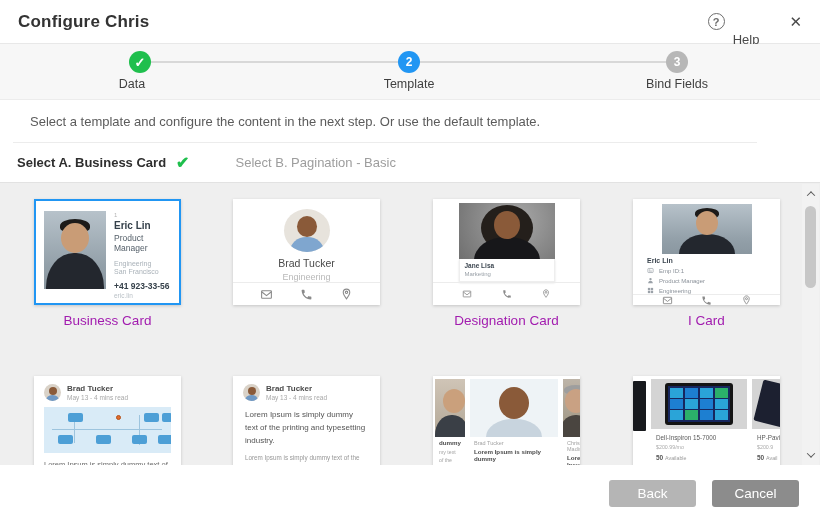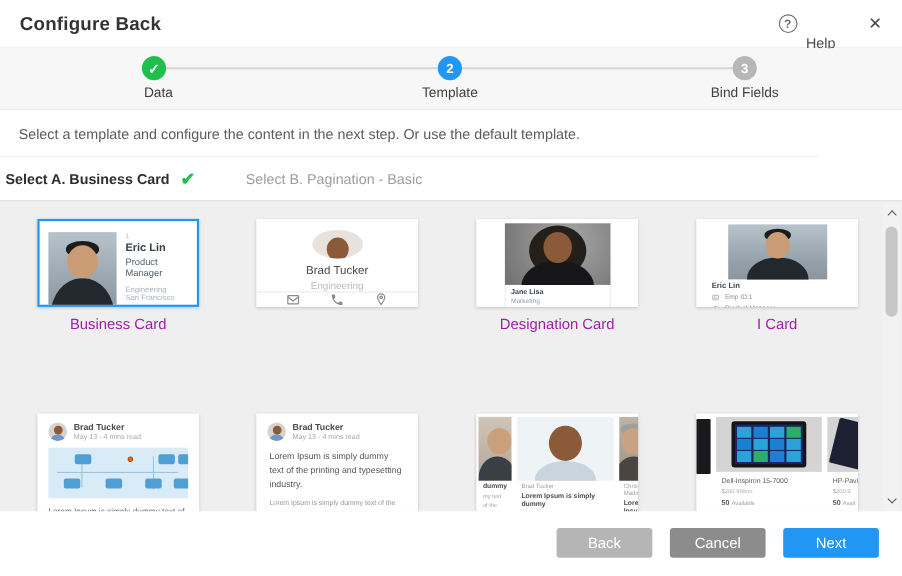--- a/index.html
+++ b/index.html
@@ -25,39 +25,39 @@
   .conn1 { left:151px; width:247px; }
   .conn2 { left:420px; width:246px; }
   .step-circ { position:absolute; top:7px; width:22px; height:22px; border-radius:50%;
                display:flex; align-items:center; justify-content:center;
                color:#fff; font-size:12px; font-weight:700; }
   .circ-done { left:129px; background:#1fbf4d; font-size:13px; }
   .circ-active { left:398px; background:#2196f3; }
   .circ-pending { left:666px; background:#b7b7b7; }
   .step-label { position:absolute; top:33px; width:120px; text-align:center;
                 font-size:12.5px; color:#3f3f3f; }
-  .lab1 { left:84px; } .lab2 { left:349px; } .lab3 { left:617px; }
-
-  
-  .instruction { position:absolute; left:0; top:100px; width:744px; height:43px; background:#fff;
+  .lab1 { left:72px; } .lab2 { left:349px; } .lab3 { left:617px; }
+
+  
+  .instruction { position:absolute; left:13px; top:100px; width:744px; height:43px; background:#fff;
                  border-bottom:1px solid #ececec; display:flex; align-items:center; padding:0 17px;
                  font-size:13px; color:#5b5b5b; }
   .sel-row { position:absolute; left:0; top:143px; width:820px; height:39px; background:#fff;
-             display:flex; align-items:center; padding:0 5px; }
+             display:flex; align-items:center; padding:0 17px; }
   .sel-a { font-size:13px; font-weight:700; color:#2e2e2e; display:flex; align-items:center; gap:10px; cursor:pointer; }
   .sel-check { color:#1fbf4d; font-size:16px; font-weight:700; }
   .sel-b { font-size:13px; color:#9d9d9d; margin-left:46px; cursor:pointer; }
 
   
   .scroll-area { position:absolute; left:0; top:182px; width:820px; height:283px;
                  background:#efefef; border-top:1px solid #e2e2e2; overflow:hidden; }
   .tile { position:absolute; width:147px; cursor:pointer; }
   .t1 { left:34px; } .t2 { left:233px; } .t3 { left:433px; } .t4 { left:633px; }
   .row1 { top:16px; } .row2 { top:193px; }
-  .card { background:#fff; height:80px; box-shadow:0 1px 3px rgba(0,0,0,.18);
+  .card { background:#fff; height:106px; box-shadow:0 1px 3px rgba(0,0,0,.18);
           overflow:hidden; position:relative; display:flex; flex-direction:column; }
   .card.selected { border:2px solid #2196f3; }
   .tile-label { margin-top:8px; text-align:center; font-size:13.5px; color:#a21caf; }
   .card-tall { height:120px; }
 
   
   .photo { position:relative; overflow:hidden; }
   .ph-head { position:absolute; border-radius:50%; }
   .ph-hair { position:absolute; border-radius:50%; }
   .ph-torso { position:absolute; border-radius:48% 48% 0 0 / 90% 90% 0 0; }
@@ -189,21 +189,21 @@
   .btn-back { background:#b5b5b5; }
   .btn-cancel { background:#8c8c8c; }
   .btn-next { background:#2196f3; }
 </style>
 </head>
 <body>
 
 <div class="dialog">
 
   <div class="hdr">
-    <div class="hdr-title">Configure Back</div>
+    <div class="hdr-title">Configure Chris</div>
     <div class="hdr-right">
       <div class="help-circ">
           <span>?</span>
         </div>
       <div class="help-txt">Help</div>
       <div class="close-x">✕</div>
     </div>
   </div>
 
   <div class="stepper">
@@ -487,16 +487,15 @@
       <div class="sb-thumb"></div>
       <div class="sb-btn sb-down">
           <div class="chev chev-down"></div>
         </div>
     </div>
   </div>
 
   <div class="ftr">
     <button class="btn btn-back">Back</button>
     <button class="btn btn-cancel">Cancel</button>
-    <button class="btn btn-next">Next</button>
   </div>
 
 </div>
 
 </body></html>

